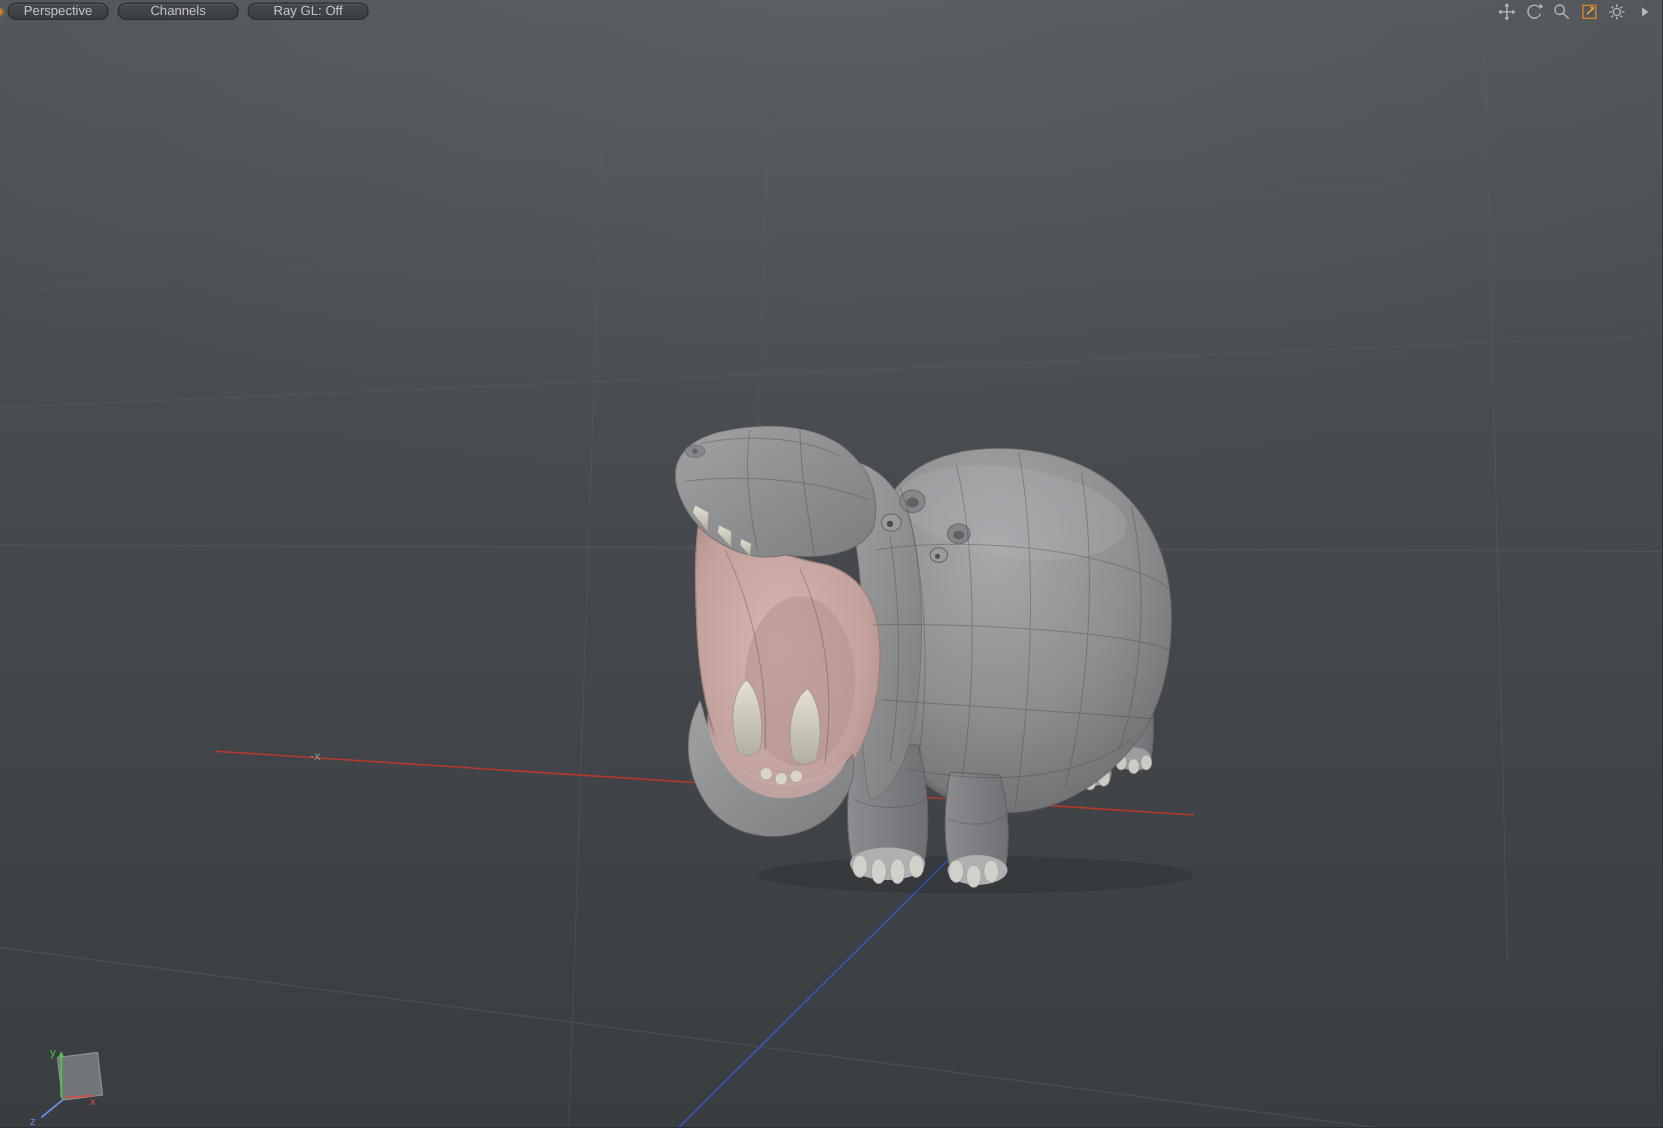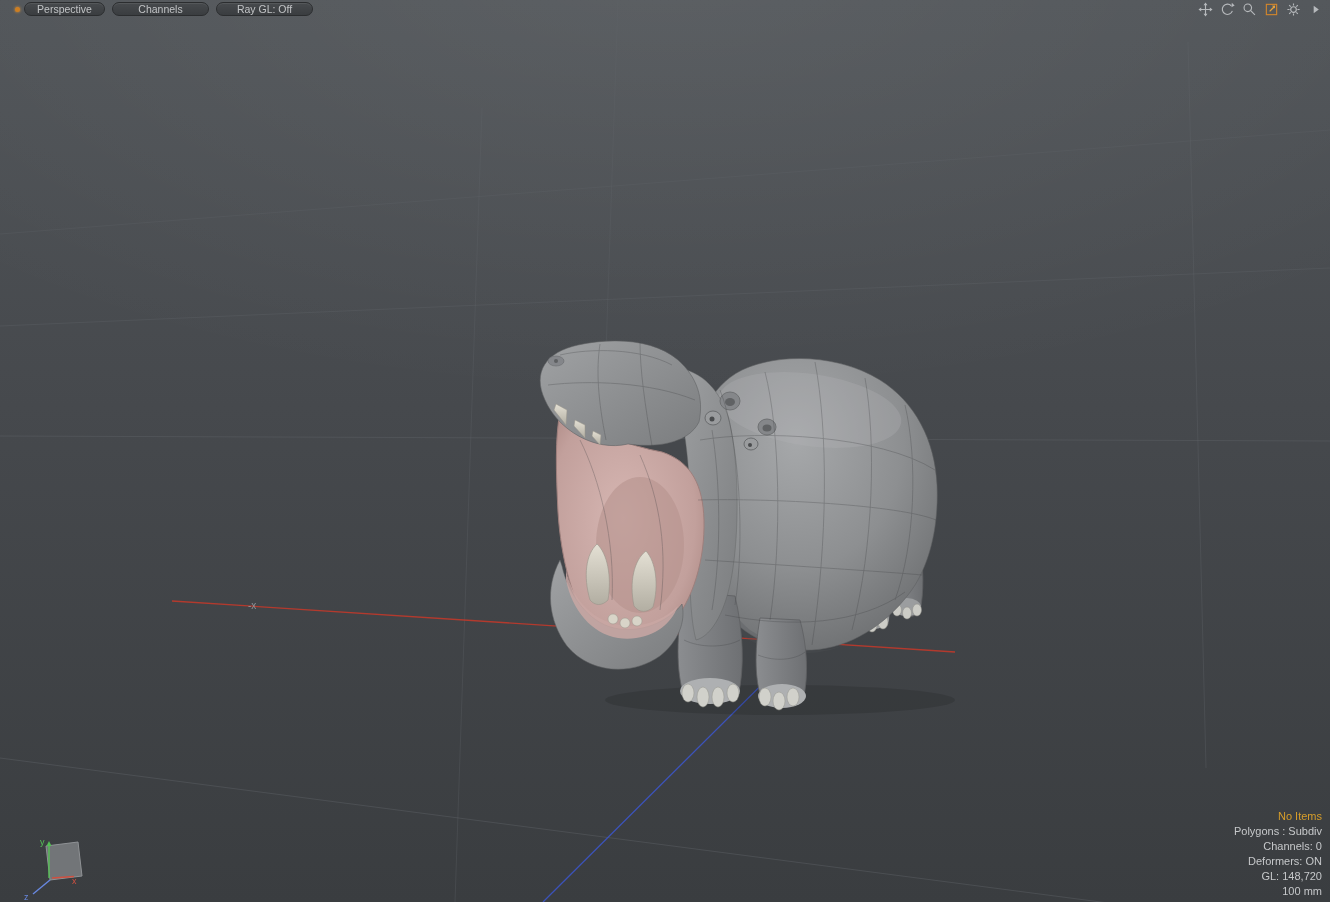--- a/index.html
+++ b/index.html
@@ -6,21 +6,21 @@
   *{box-sizing:border-box;}
   .viewport{
     position:relative;width:1330px;height:902px;overflow:hidden;
     font-family:"Liberation Sans",sans-serif;
     background:
       radial-gradient(120% 80% at 50% -5%, rgba(255,255,255,0.07), rgba(0,0,0,0) 62%),
       linear-gradient(#505458 0%, #46494d 45%, #3a3d40 100%);
   }
   .scene-svg{position:absolute;inset:0;pointer-events:none;}
   
-  .topbar{position:absolute;top:2px;left:24px;display:flex;gap:7px;align-items:center;z-index:5;}
+  .topbar{position:absolute;top:2px;left:6px;display:flex;gap:7px;align-items:center;z-index:5;}
   .state-dot{position:absolute;left:-9px;top:5px;width:5px;height:5px;border-radius:50%;
     background:#cc7e22;box-shadow:0 0 3px #e89b3a;}
   .pill{
     height:14px;border-radius:8px;border:1px solid #2b2d2f;
     background:linear-gradient(#474a4d,#3a3d40);
     box-shadow:inset 0 1px 0 rgba(255,255,255,.08);
     color:#c2c4c6;font-family:"Liberation Sans",sans-serif;font-size:10.5px;line-height:12px;
     padding:0 10px;text-align:center;cursor:pointer;
   }
   .pill.w1{width:81px}.pill.w2{width:97px}.pill.w3{width:97px}
@@ -240,22 +240,14 @@
     <polygon points="26,12 58,8 62,42 30,46" fill="#75787b" stroke="#94979a" stroke-width="1" opacity="0.95"></polygon>
     <line x1="29" y1="44" x2="29" y2="10" stroke-width="1.4" stroke="#55c055"></line>
     <path d="M29,7 L26.5,12 H31.5 Z" fill="#55c055"></path>
     <line x1="32" y1="44" x2="54" y2="42.5" stroke-width="1.4" stroke="#d05040"></line>
     <line x1="30" y1="46" x2="13" y2="60" stroke-width="1.4" stroke="#6888e0"></line>
     <text class="gz-label" x="20" y="11" fill="#55c055">y</text>
     <text class="gz-label" x="52" y="50" fill="#d05040">x</text>
     <text class="gz-label" x="4" y="66" fill="#6888e0">z</text>
   </svg>
 
-  <div class="status">
-    <div class="no-items">No Items</div>
-    <div>Polygons : Subdiv</div>
-    <div>Channels: 0</div>
-    <div>Deformers: ON</div>
-    <div>GL: 148,720</div>
-    <div>100 mm</div>
-  </div>
 
 </div>
 
 </body></html>

